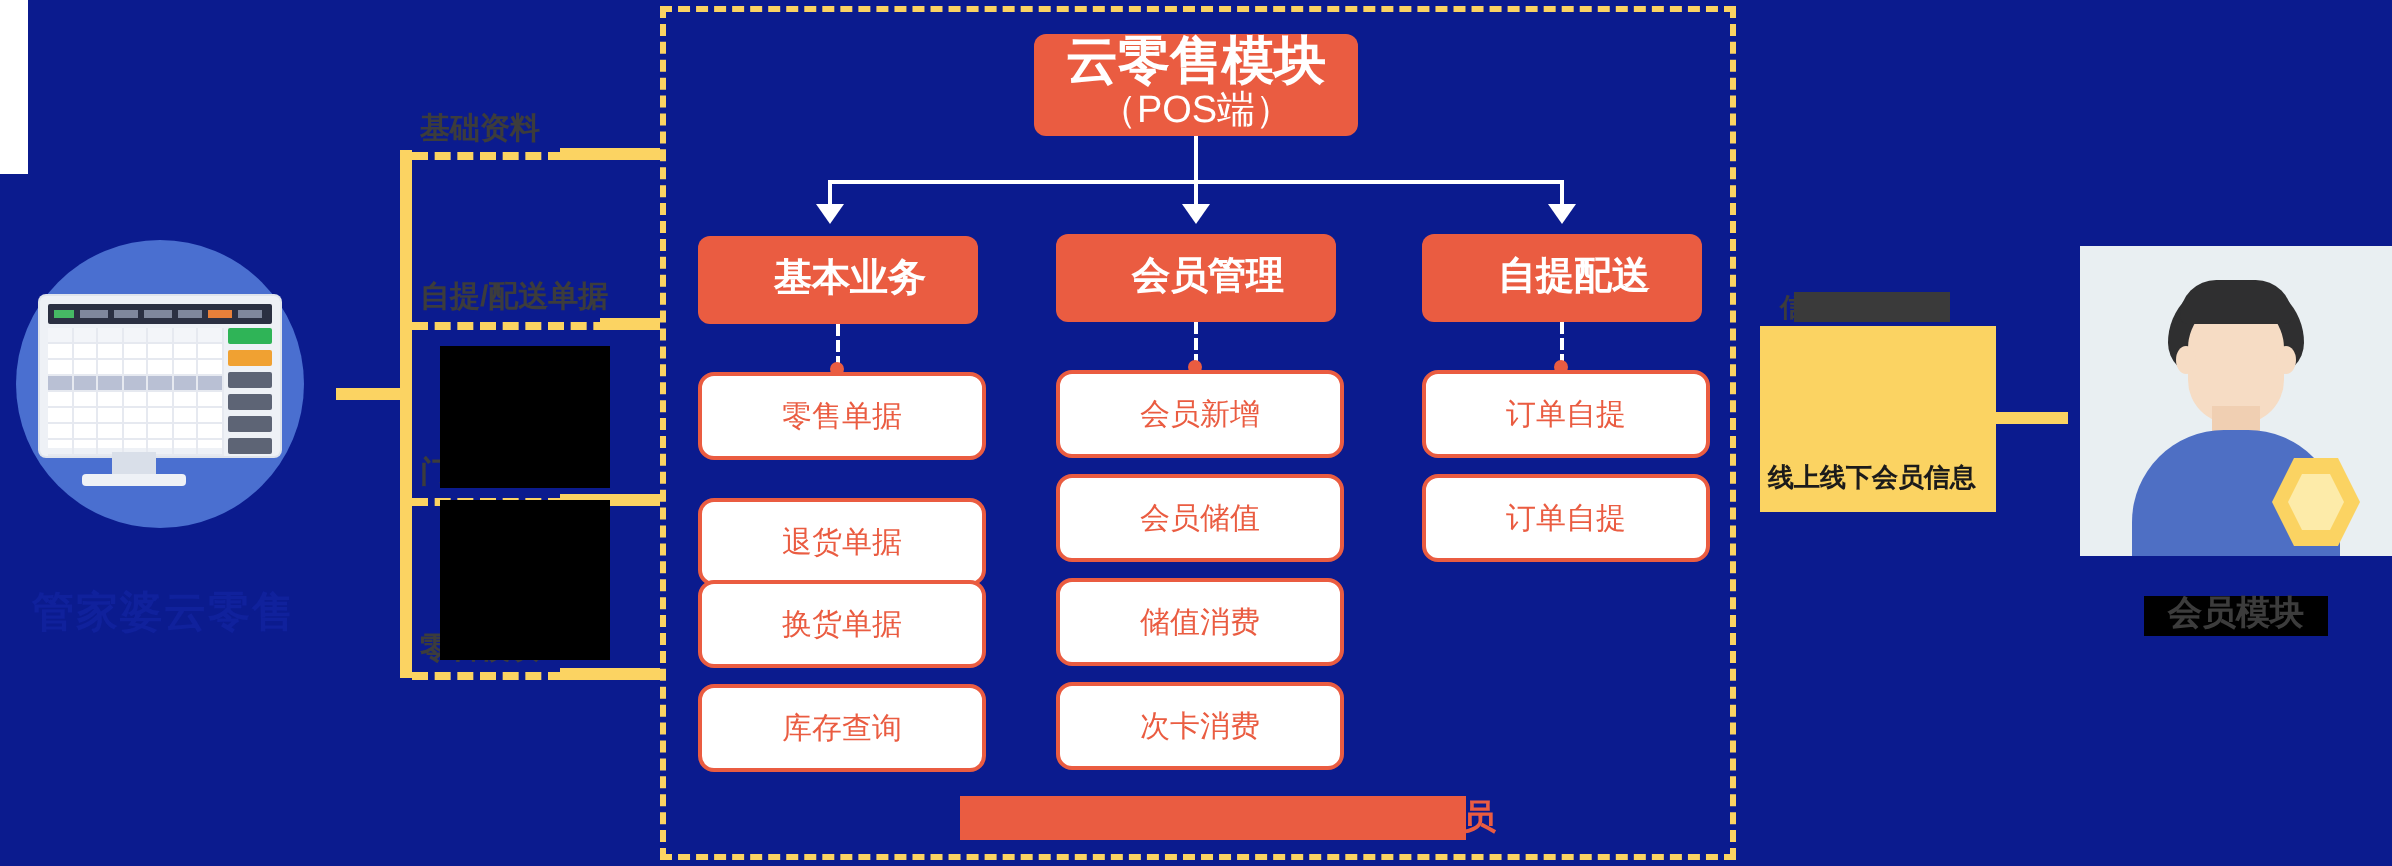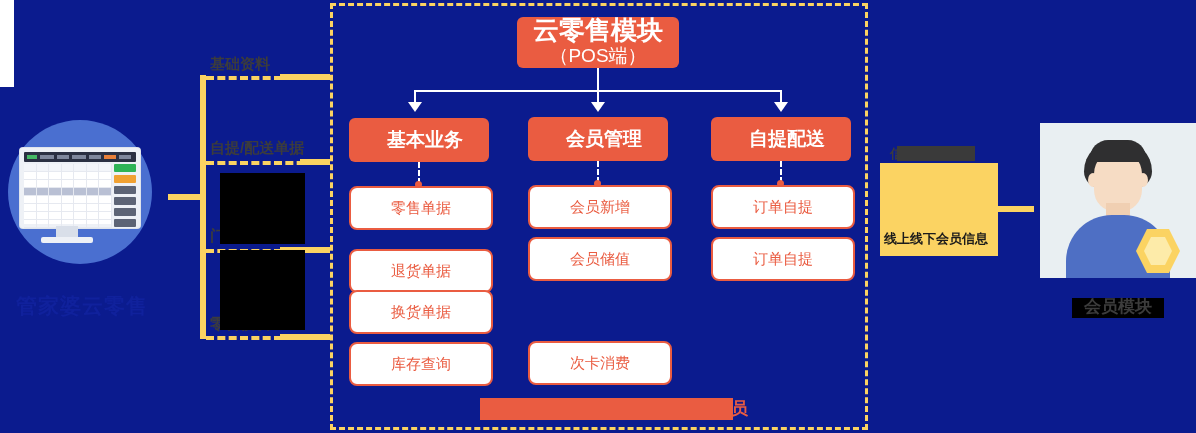--- a/index.html
+++ b/index.html
@@ -263,20 +263,21 @@
   <div class="dot" style="left:594px;top:180px;"></div>
   <div class="dot" style="left:777px;top:180px;"></div>
 
   <div class="card" style="left:349px;top:186px;width:140px;height:40px;">零售单据</div>
   <div class="card" style="left:349px;top:238px;width:140px;height:40px;margin-top:11px;">退货单据</div>
   <div class="card" style="left:349px;top:290px;width:140px;height:40px;">换货单据</div>
   <div class="card" style="left:349px;top:342px;width:140px;height:40px;">库存查询</div>
 
   <div class="card" style="left:528px;top:237px;width:140px;height:40px;">会员储值</div>
   <div class="card" style="left:528px;top:185px;width:140px;height:40px;">会员新增</div>
+  <div class="card" style="left:528px;top:289px;width:140px;height:40px;">储值消费</div>
   <div class="card" style="left:528px;top:341px;width:140px;height:40px;">次卡消费</div>
 
   <div class="card" style="left:711px;top:185px;width:140px;height:40px;">订单自提</div>
   <div class="card" style="left:711px;top:237px;width:140px;height:40px;">订单自提</div>
 
   <div class="bottom-bar"></div>
   <div class="bottom-text">员</div>
 
   <div class="ybox-label">信                据</div>
   <div class="ybox-label-redact"></div>

